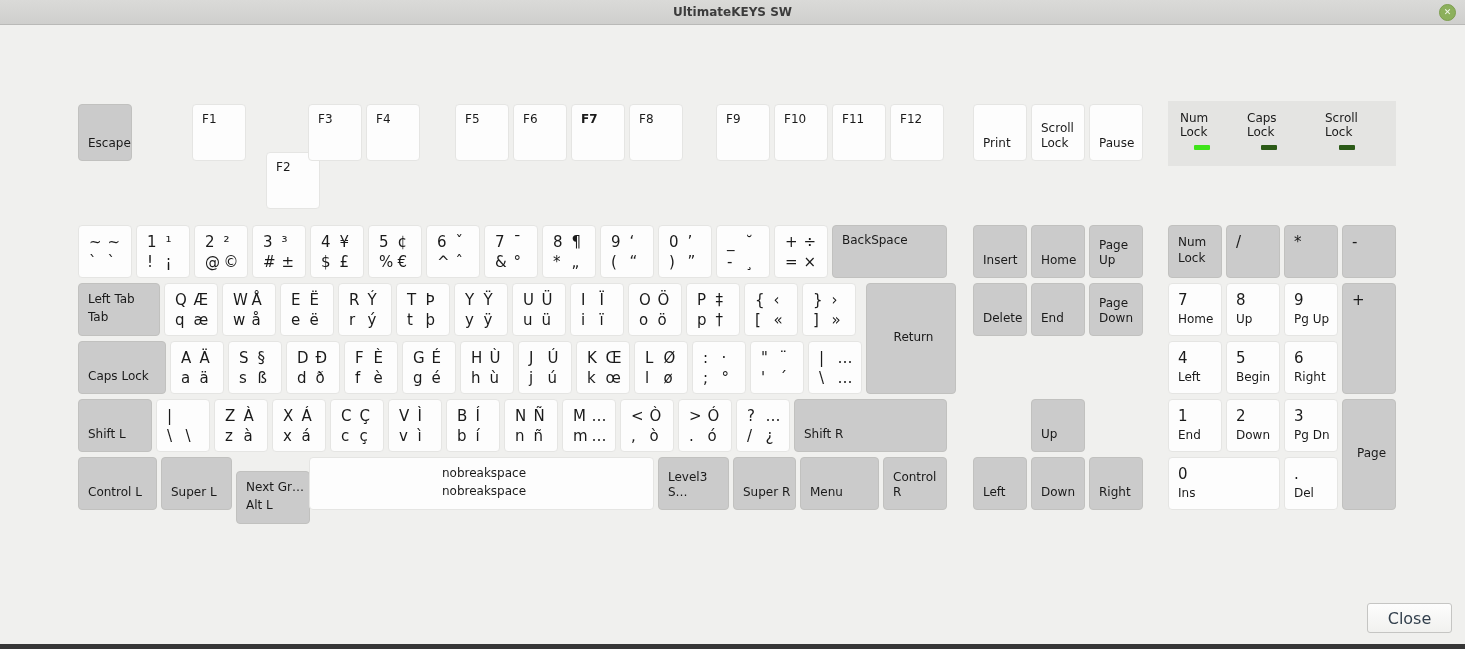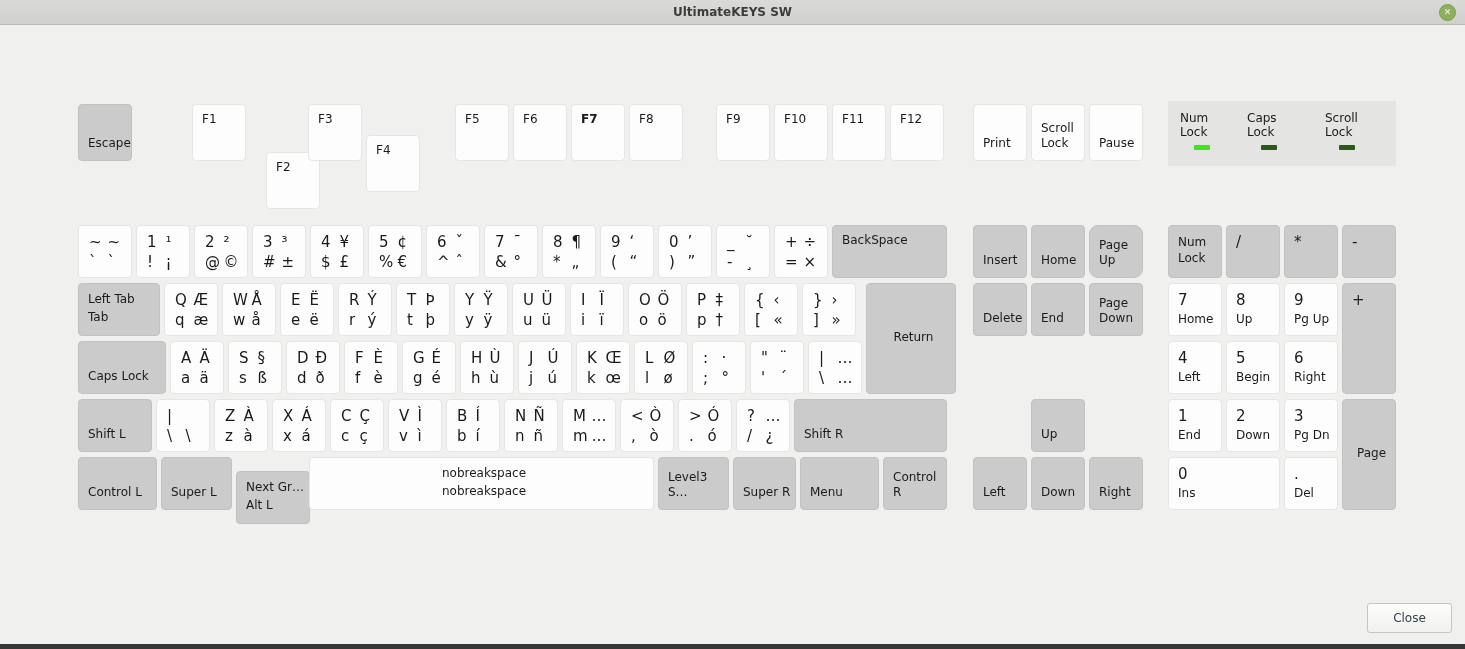--- a/index.html
+++ b/index.html
@@ -29,21 +29,21 @@
   .np{display:flex;flex-direction:column;width:100%;height:100%;padding:6px 4px 4px 9px}
   .np-main{font-size:15px;line-height:20px}
   .np-sub{font-size:12px;line-height:16px;margin-top:1px}
   .panel{position:absolute;left:1168px;top:101px;width:228px;height:65px;background:#e4e4e2}
   .ind{position:absolute;top:10px;font-size:12px;line-height:1.2;color:#1a1a1a}
   .ind0{left:12px}.ind1{left:79px}.ind2{left:157px}
   .ind-label{max-width:46px}
   .led{width:16px;height:5px;margin:5px 0 0 14px;border-radius:1px;background:#2b5a17}
   .close-btn{position:absolute;left:1367px;top:603px;width:85px;height:30px;
     background:linear-gradient(#fdfdfd,#f1f1ef);border:1px solid #c5c5c3;border-radius:3px;
-    font-family:inherit;font-size:12px;color:#33404d;cursor:pointer}
+    font-family:inherit;font-size:16px;color:#33404d;cursor:pointer}
   .strip{position:absolute;left:0;top:644px;width:100%;height:5px;background:#363636}
 </style>
 </head>
 <body>
 
 <div id="board">
     <div class="key gray" style="left: 78px; top: 104px; width: 54px; height: 57px;">
       <div class="lab va-bottom">
         <div class="lab-line">Escape</div>
       </div>
@@ -56,21 +56,21 @@
     <div class="key" style="left: 266px; top: 104px; width: 54px; height: 57px; margin-top: 48px;">
       <div class="lab va-top">
         <div class="lab-line">F2</div>
       </div>
     </div>
     <div class="key" style="left: 308px; top: 104px; width: 54px; height: 57px;">
       <div class="lab va-top">
         <div class="lab-line">F3</div>
       </div>
     </div>
-    <div class="key" style="left: 366px; top: 104px; width: 54px; height: 57px; margin-top: 31px;">
+    <div class="key" style="left: 366px; top: 104px; width: 54px; height: 57px;">
       <div class="lab va-top">
         <div class="lab-line">F4</div>
       </div>
     </div>
     <div class="key" style="left: 455px; top: 104px; width: 54px; height: 57px;">
       <div class="lab va-top">
         <div class="lab-line">F5</div>
       </div>
     </div>
     <div class="key" style="left: 513px; top: 104px; width: 54px; height: 57px;">
@@ -583,21 +583,21 @@
     <div class="key gray" style="left: 973px; top: 225px; width: 54px; height: 53px;">
       <div class="lab va-bottom">
         <div class="lab-line">Insert</div>
       </div>
     </div>
     <div class="key gray" style="left: 1031px; top: 225px; width: 54px; height: 53px;">
       <div class="lab va-bottom">
         <div class="lab-line">Home</div>
       </div>
     </div>
-    <div class="key gray" style="left: 1089px; top: 225px; width: 54px; height: 53px; border-radius: 9px;">
+    <div class="key gray" style="left: 1089px; top: 225px; width: 54px; height: 53px;">
       <div class="lab va-bottom">
         <div class="lab-line">Page Up</div>
       </div>
     </div>
     <div class="key gray" style="left: 973px; top: 283px; width: 54px; height: 53px;">
       <div class="lab va-bottom">
         <div class="lab-line">Delete</div>
       </div>
     </div>
     <div class="key gray" style="left: 1031px; top: 283px; width: 54px; height: 53px;">

